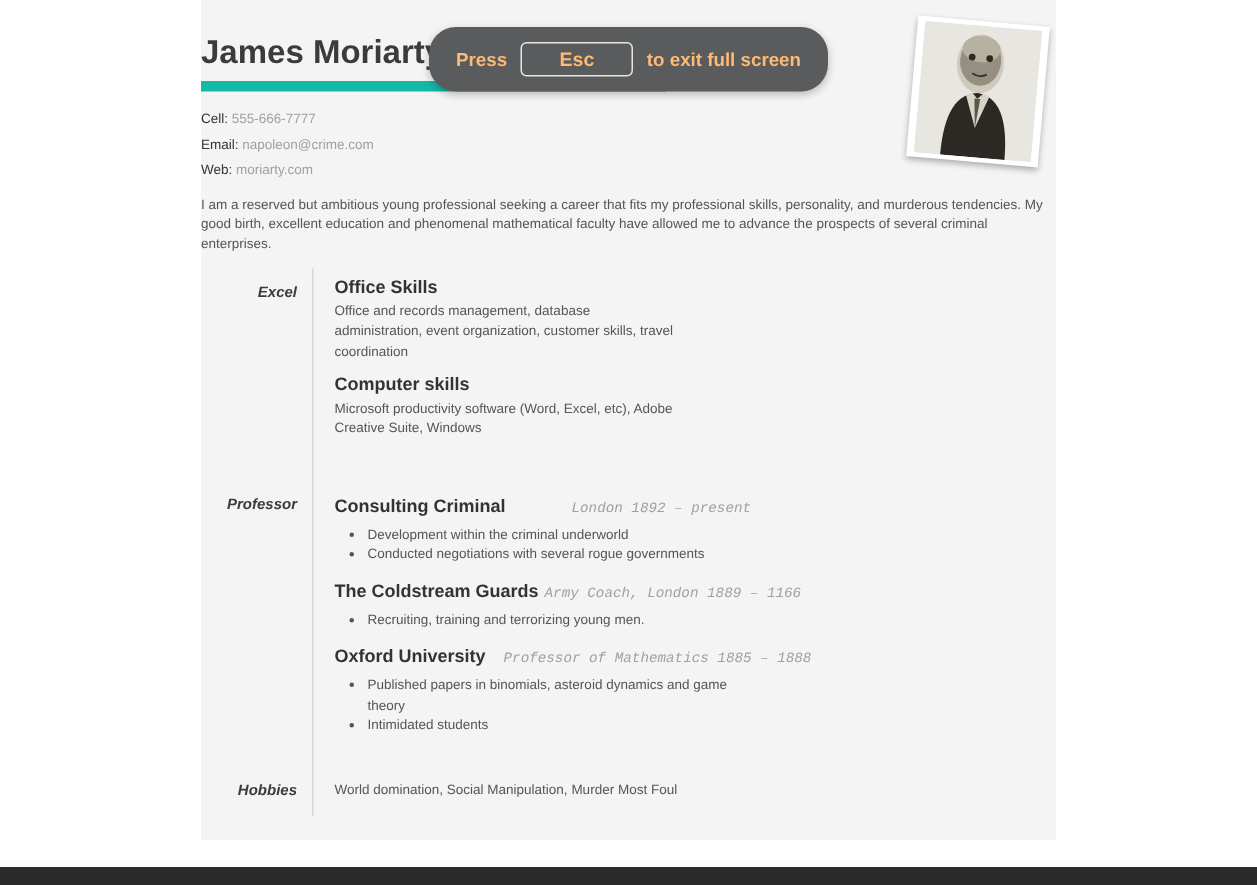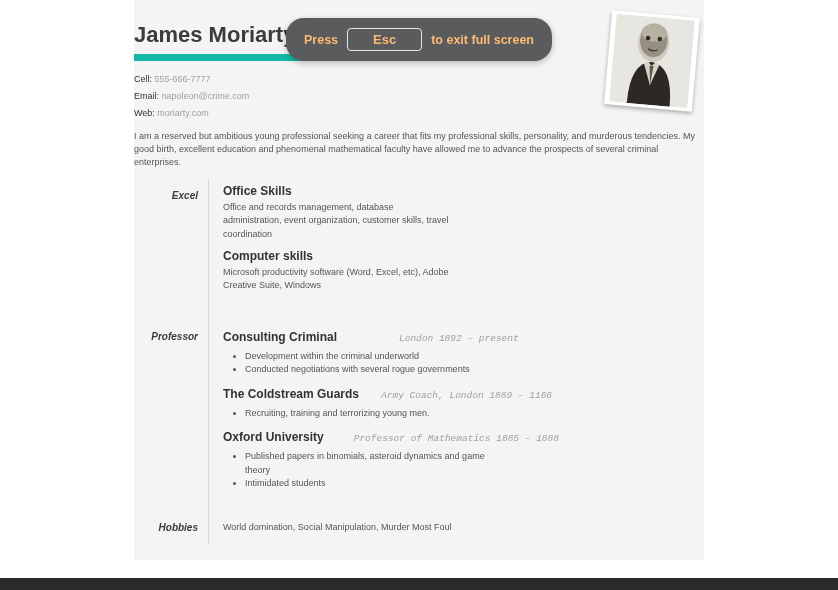--- a/index.html
+++ b/index.html
@@ -74,21 +74,21 @@
   }
   .main h2 {
     font-size: 12px;
     font-weight: bold;
     color: #333;
     margin-bottom: 3px;
   }
   .main .line { font-size: 9px; color: #555; margin: 2px 0; }
   .main .line .strong { font-weight: bold; color: #333; }
   .desc { font-size: 9px; color: #555; line-height: 1.45; margin: 3px 0 8px 0; max-width: 230px; }
-  .job-head { display: flex; align-items: baseline; gap: 22px; margin-top: 4px; }
+  .job-head { display: flex; align-items: baseline; gap: 4px; margin-top: 4px; }
   .job-head h2 { margin-bottom: 0; }
   .job-sub {
     font-size: 9.5px;
     font-style: italic;
     color: #a0a0a0;
     font-family: Liberation Mono, monospace;
     text-align: center;
   }
   ul { list-style: disc; margin: 6px 0 10px 22px; }
   ul li { font-size: 9px; color: #555; line-height: 1.5; max-width: 260px; }

